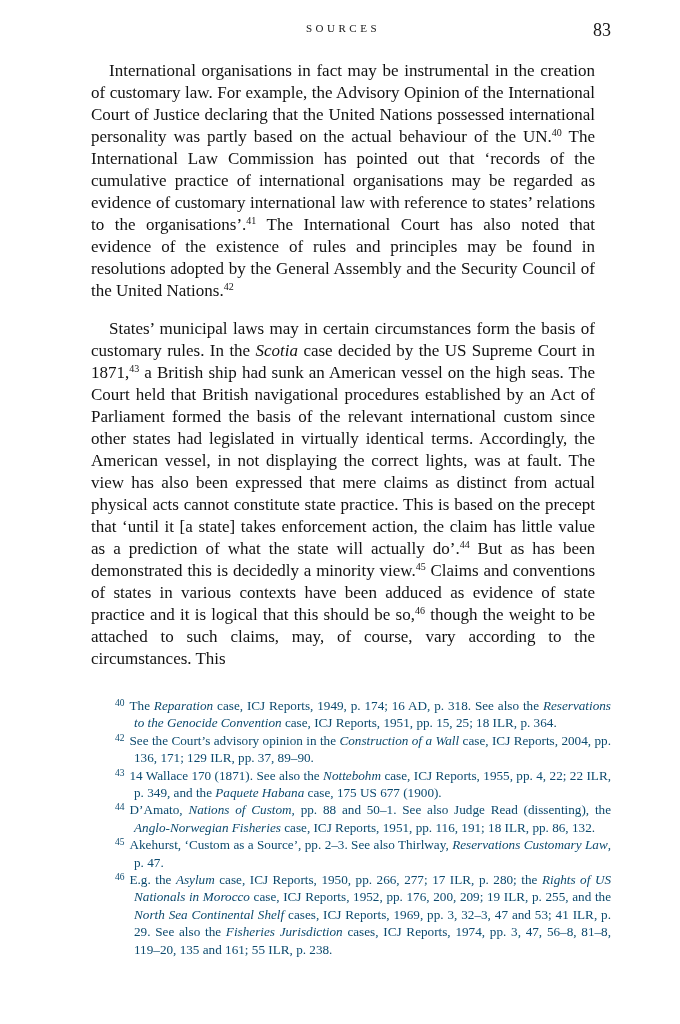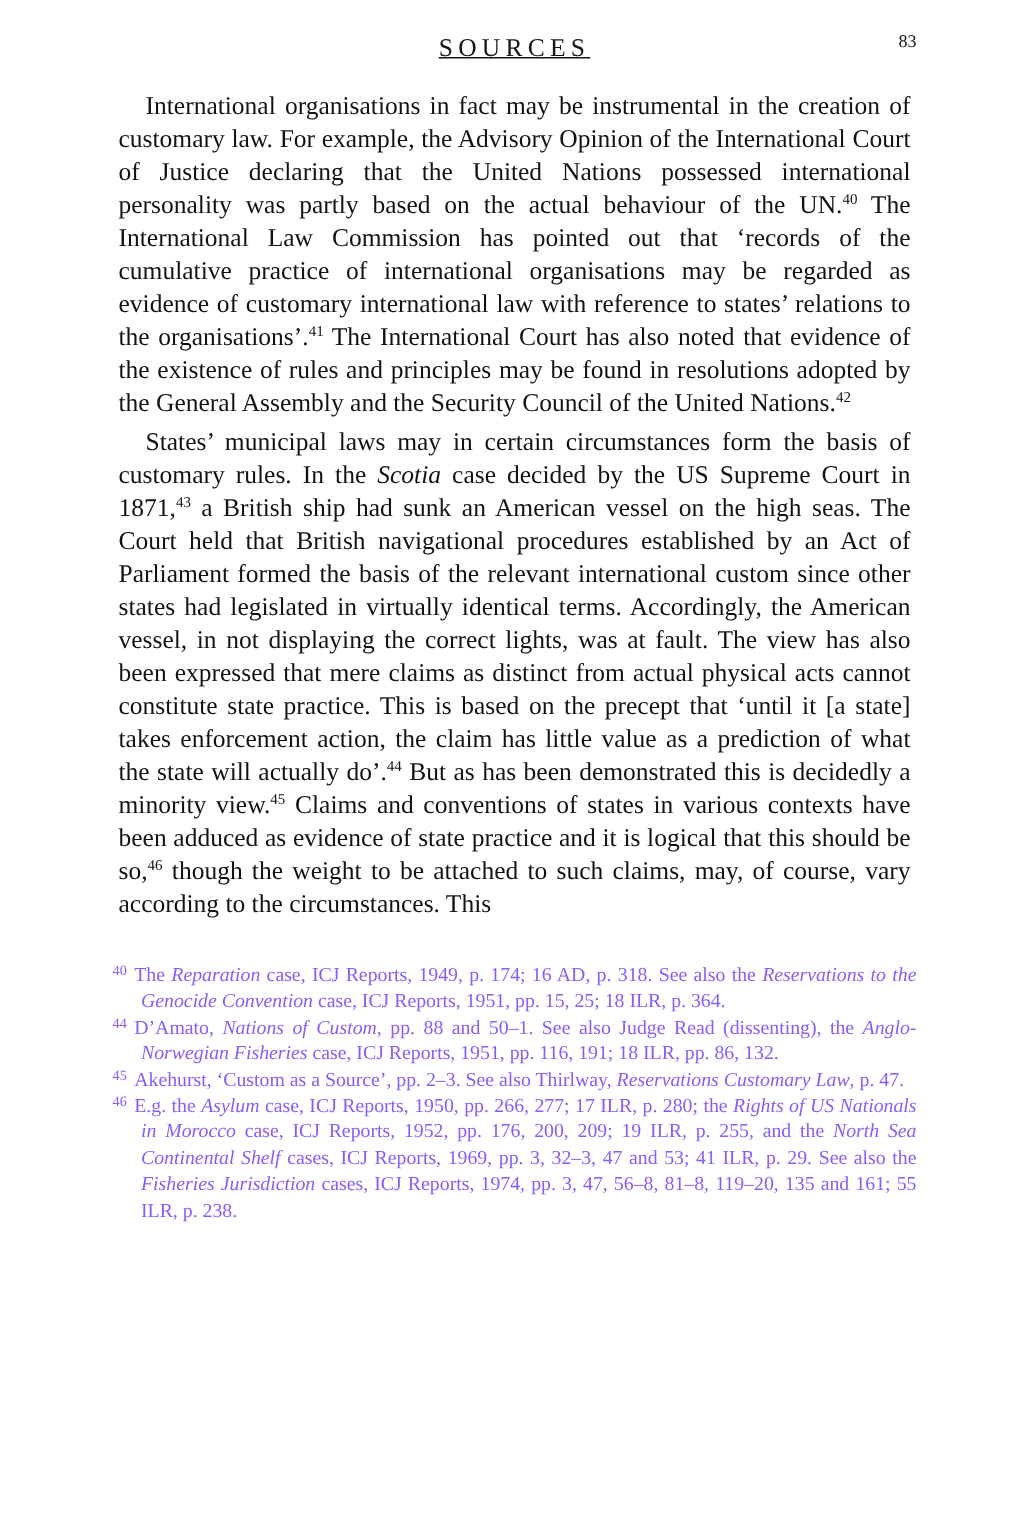--- a/index.html
+++ b/index.html
@@ -23,60 +23,60 @@
   .running-head {
     position: relative;
     height: 16px;
     margin-bottom: 22px;
   }
   .running-head .title {
     position: absolute;
     left: 0;
     right: 0;
     text-align: center;
-    font-size: 17px;
+    font-size: 11px;
     letter-spacing: 3.5px;
     font-variant: small-caps;
     text-transform: uppercase;
     color: #161616;
-    text-decoration: underline;
   }
   .running-head .folio {
     position: absolute;
     right: 0;
     top: -2px;
-    font-size: 12px;
+    font-size: 18px;
     color: #161616;
   }
   .body-text {
     font-size: 17px;
     line-height: 22px;
     text-align: justify;
     color: #121212;
   }
   .para {
     text-indent: 18px;
-    margin: 4px;
+    margin: 16px;
   }
   .it {
     font-style: italic;
   }
   sup.supref {
     font-size: 10px;
     line-height: 0;
     position: relative;
     top: -6px;
     vertical-align: baseline;
   }
   .footnotes {
     margin-top: 27px;
     font-size: 13.2px;
     line-height: 17.4px;
     text-align: justify;
-    color: #8b5cf6;
+    color: #0c4a6e;
+    margin-left: 40px;
   }
   .footnote {
     padding-left: 19px;
     text-indent: -19px;
     margin: 0;
   }
   sup.fn-num {
     font-size: 9.5px;
     line-height: 0;
     position: relative;
@@ -94,17 +94,19 @@
     <span class="folio">83</span>
   </div>
 
   <div class="body-text">
       <p class="para"><span>International organisations in fact may be instrumental in the creation of customary law. For example, the Advisory Opinion of the International Court of Justice declaring that the United Nations possessed international personality was partly based on the actual behaviour of the UN.</span><sup class="supref">40</sup><span> The International Law Commission has pointed out that ‘records of the cumulative practice of international organisations may be regarded as evidence of customary international law with reference to states’ relations to the organisations’.</span><sup class="supref">41</sup><span> The International Court has also noted that evidence of the existence of rules and principles may be found in resolutions adopted by the General Assembly and the Security Council of the United Nations.</span><sup class="supref">42</sup></p>
       <p class="para"><span>States’ municipal laws may in certain circumstances form the basis of customary rules. In the </span><span class="it">Scotia</span><span> case decided by the US Supreme Court in 1871,</span><sup class="supref">43</sup><span> a British ship had sunk an American vessel on the high seas. The Court held that British navigational procedures established by an Act of Parliament formed the basis of the relevant international custom since other states had legislated in virtually identical terms. Accordingly, the American vessel, in not displaying the correct lights, was at fault. The view has also been expressed that mere claims as distinct from actual physical acts cannot constitute state practice. This is based on the precept that ‘until it [a state] takes enforcement action, the claim has little value as a prediction of what the state will actually do’.</span><sup class="supref">44</sup><span> But as has been demonstrated this is decidedly a minority view.</span><sup class="supref">45</sup><span> Claims and conventions of states in various contexts have been adduced as evidence of state practice and it is logical that this should be so,</span><sup class="supref">46</sup><span> though the weight to be attached to such claims, may, of course, vary according to the circumstances. This</span></p>
     </div>
 
   <div class="footnotes">
       <p class="footnote"><sup class="fn-num">40</sup><span>The </span><span class="it">Reparation</span><span> case, ICJ Reports, 1949, p. 174; 16 AD, p. 318. See also the </span><span class="it">Reservations to the Genocide Convention</span><span> case, ICJ Reports, 1951, pp. 15, 25; 18 ILR, p. 364.</span></p>
+      <p class="footnote"><sup class="fn-num">42</sup><span>See the Court’s advisory opinion in the </span><span class="it">Construction of a Wall</span><span> case, ICJ Reports, 2004, pp. 136, 171; 129 ILR, pp. 37, 89–90.</span></p>
+      <p class="footnote"><sup class="fn-num">43</sup><span>14 Wallace 170 (1871). See also the </span><span class="it">Nottebohm</span><span> case, ICJ Reports, 1955, pp. 4, 22; 22 ILR, p. 349, and the </span><span class="it">Paquete Habana</span><span> case, 175 US 677 (1900).</span></p>
       <p class="footnote"><sup class="fn-num">44</sup><span>D’Amato, </span><span class="it">Nations of Custom</span><span>, pp. 88 and 50–1. See also Judge Read (dissenting), the </span><span class="it">Anglo-Norwegian Fisheries</span><span> case, ICJ Reports, 1951, pp. 116, 191; 18 ILR, pp. 86, 132.</span></p>
       <p class="footnote"><sup class="fn-num">45</sup><span>Akehurst, ‘Custom as a Source’, pp. 2–3. See also Thirlway, </span><span class="it">Reservations Customary Law</span><span>, p. 47.</span></p>
       <p class="footnote"><sup class="fn-num">46</sup><span>E.g. the </span><span class="it">Asylum</span><span> case, ICJ Reports, 1950, pp. 266, 277; 17 ILR, p. 280; the </span><span class="it">Rights of US Nationals in Morocco</span><span> case, ICJ Reports, 1952, pp. 176, 200, 209; 19 ILR, p. 255, and the </span><span class="it">North Sea Continental Shelf</span><span> cases, ICJ Reports, 1969, pp. 3, 32–3, 47 and 53; 41 ILR, p. 29. See also the </span><span class="it">Fisheries Jurisdiction</span><span> cases, ICJ Reports, 1974, pp. 3, 47, 56–8, 81–8, 119–20, 135 and 161; 55 ILR, p. 238.</span></p>
     </div>
 </div>
 
 </body></html>

